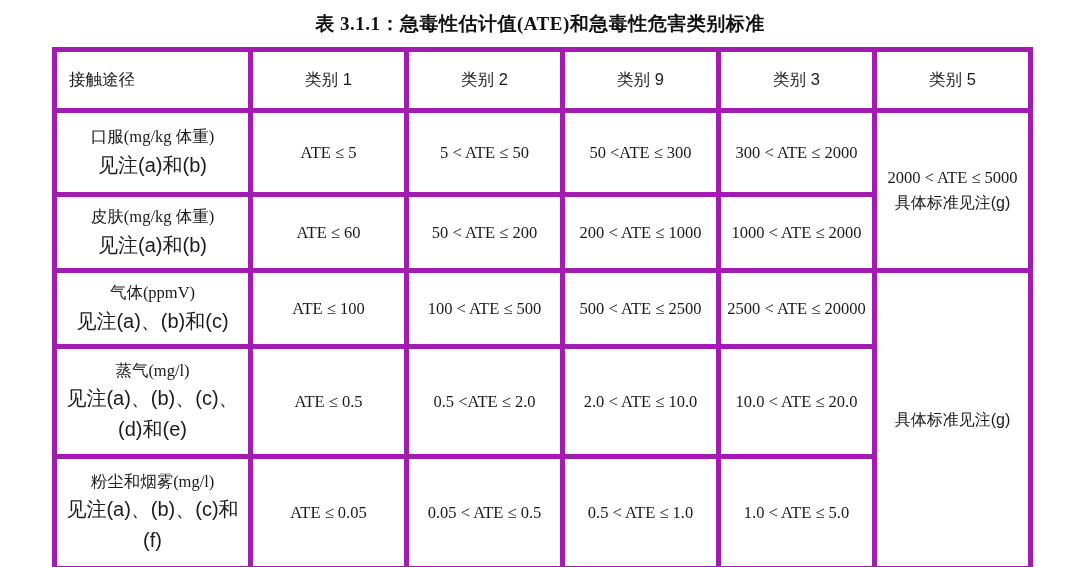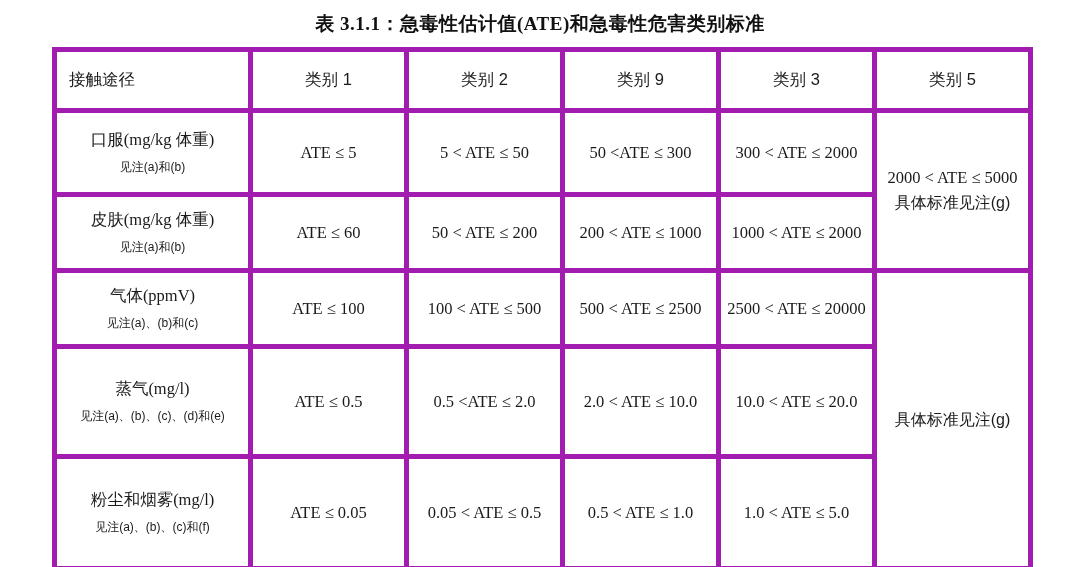--- a/index.html
+++ b/index.html
@@ -67,21 +67,21 @@
     line-height: 1.75;
   }
   td.route .rname {
     font-family: "Liberation Sans", "DejaVu Sans", sans-serif;
   }
   td.route .unit {
     font-family: "Liberation Serif", "DejaVu Serif", serif;
   }
   td.route .notes {
     font-family: "Liberation Sans", "DejaVu Sans", sans-serif;
-    font-size: 12px;
+    font-size: 20px;
   }
   td.val {
     font-family: Liberation Serif, serif;
     font-size: 16.5px;
   }
   td.cat5 {
     font-family: "Liberation Serif", "DejaVu Serif", serif;
     font-size: 16.5px;
     line-height: 1.75;
   }

